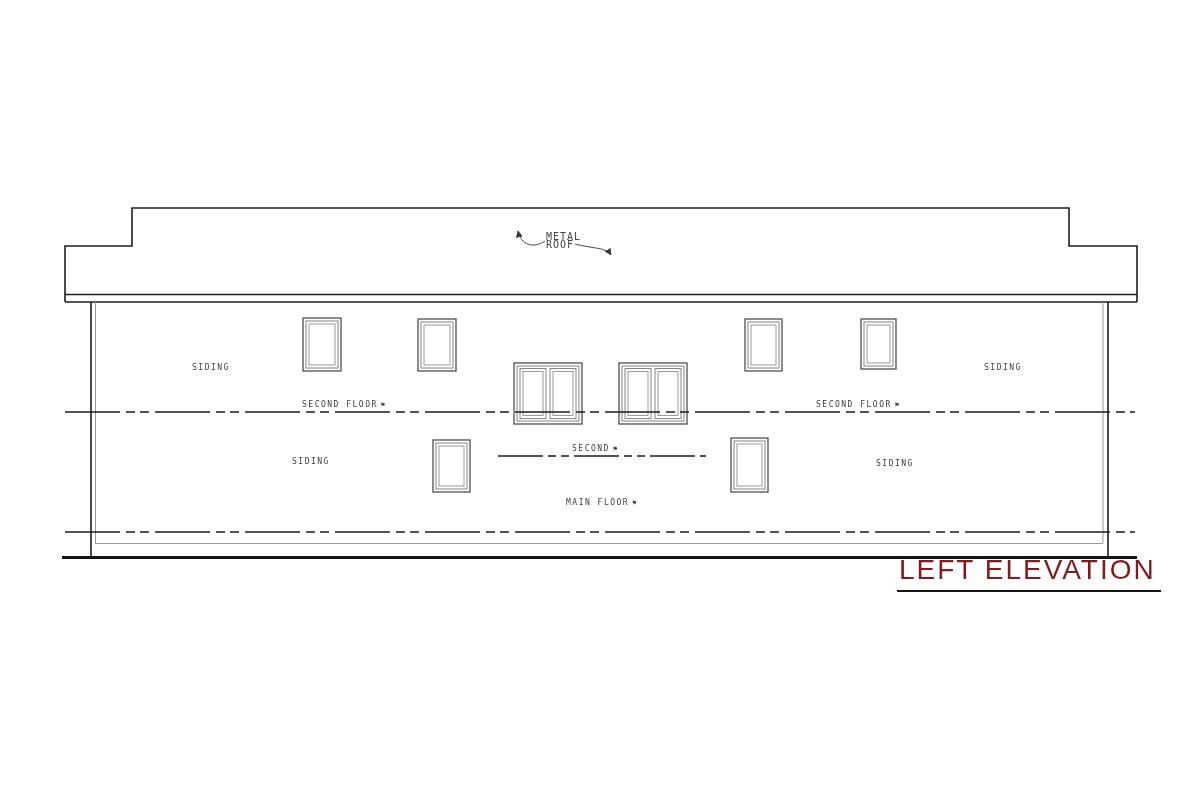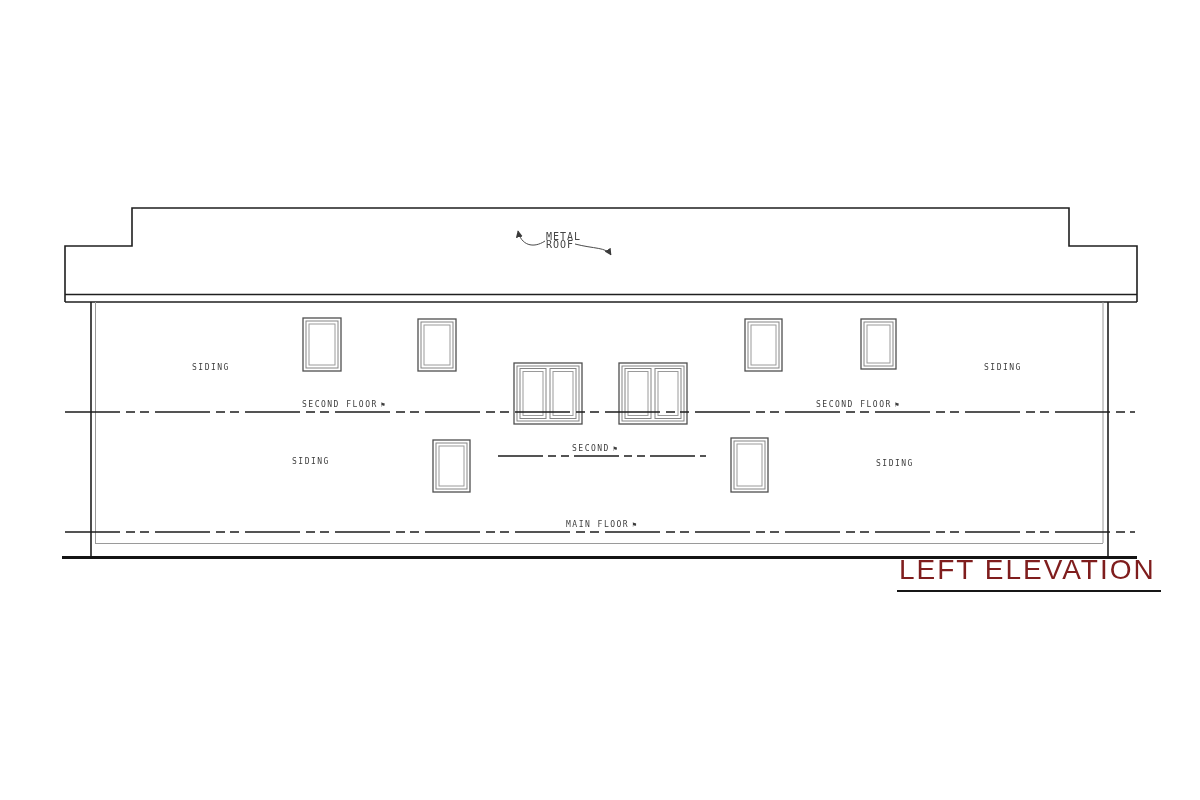--- a/index.html
+++ b/index.html
@@ -136,21 +136,21 @@
 
   <div class="label" style="left:302px;top:400px">
     <span>SECOND FLOOR</span><span class="flag">⚑</span>
   </div>
   <div class="label" style="left:816px;top:400px">
     <span>SECOND FLOOR</span><span class="flag">⚑</span>
   </div>
   <div class="label" style="left:572px;top:444px">
     <span>SECOND</span><span class="flag">⚑</span>
   </div>
-  <div class="label" style="left:566px;top:520px">
+  <div class="label" style="left:566px;top:498px">
     <span>MAIN FLOOR</span><span class="flag">⚑</span>
   </div>
 
   <div class="title">
     <span>LEFT ELEVATION</span>
   </div>
 
 </div>
 
 </body></html>

